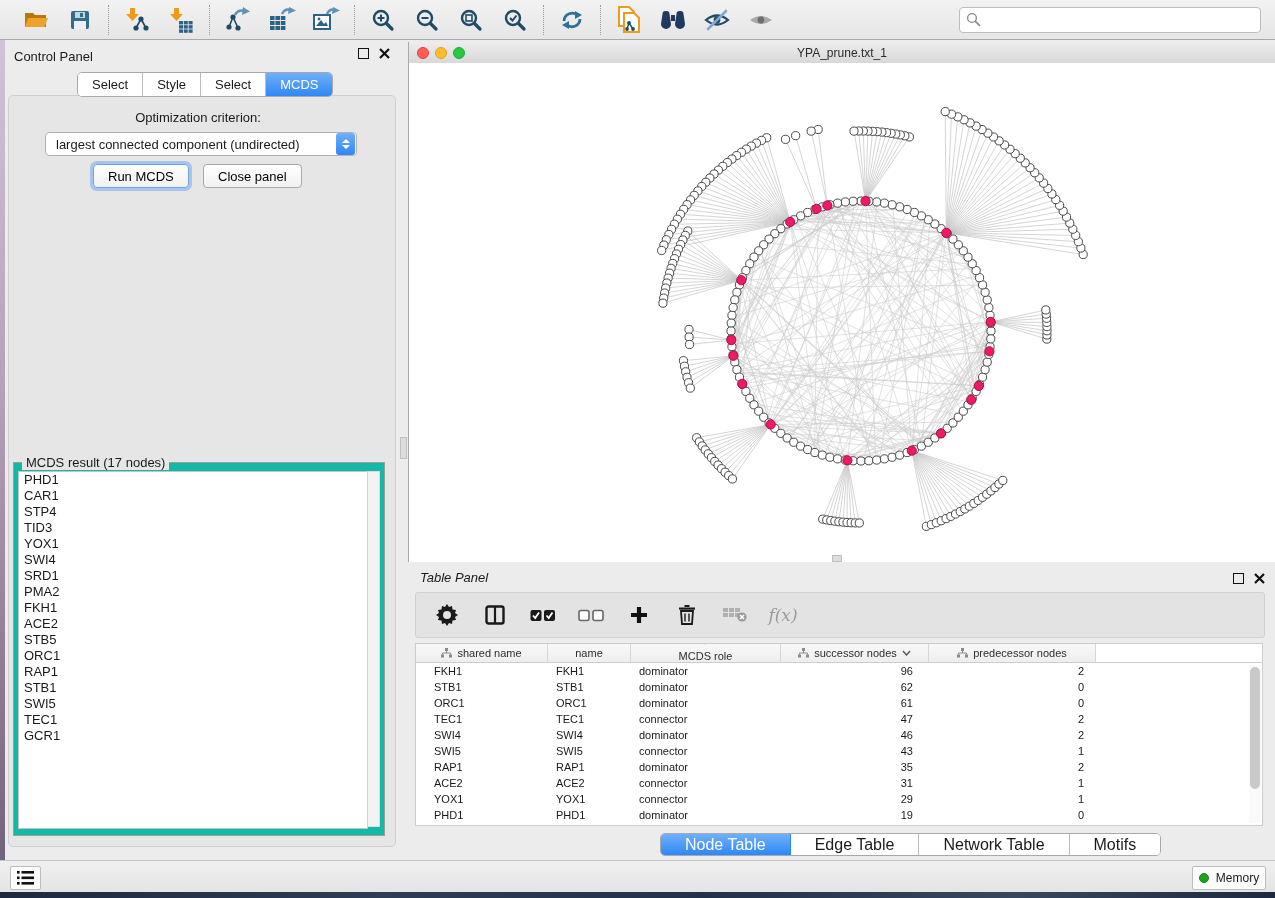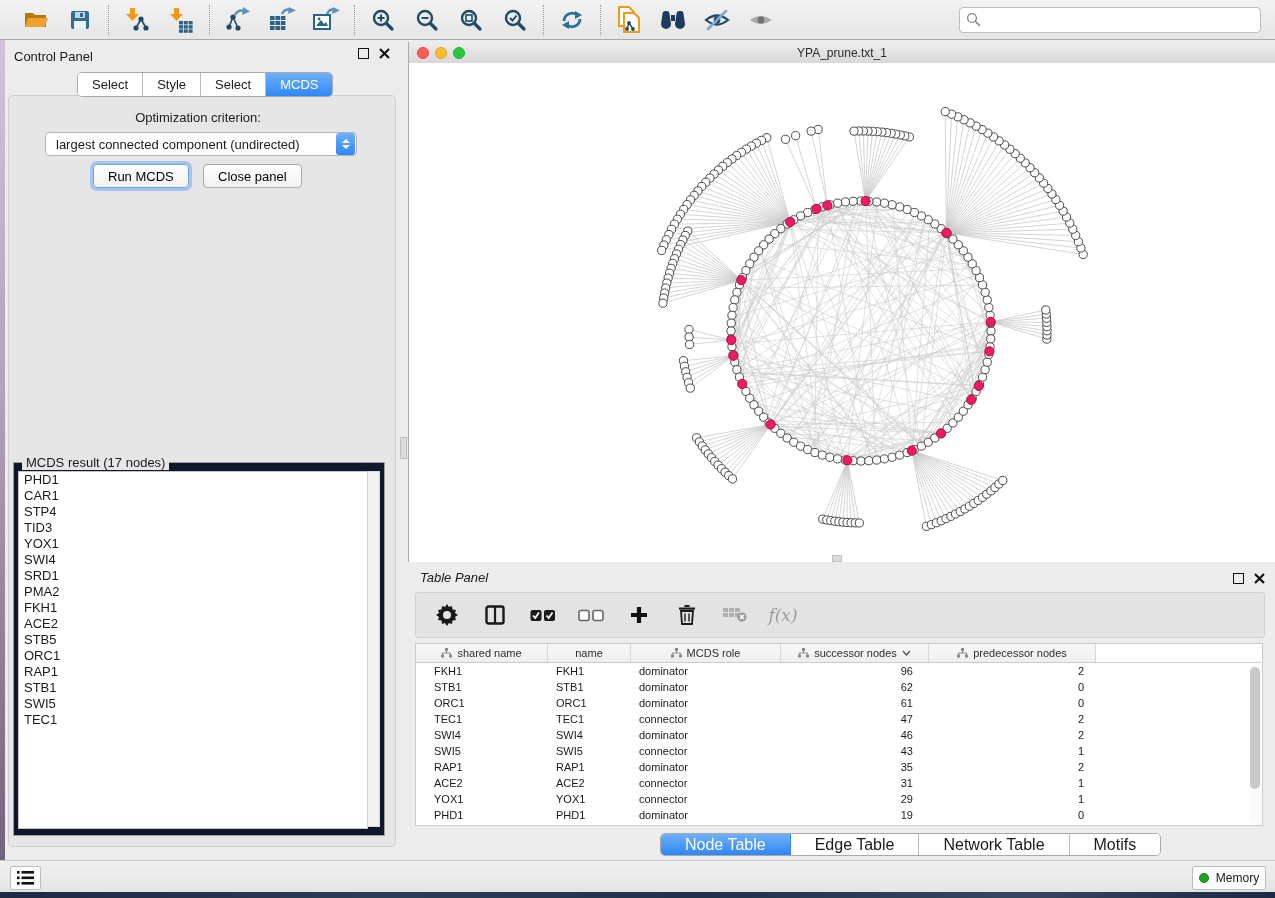--- a/index.html
+++ b/index.html
@@ -34,21 +34,21 @@
     display:flex;align-items:center;box-sizing:border-box;}
   #criterion .val{flex:1;font-size:13px;padding-left:10px;white-space:nowrap;}
   #criterion .stepper{width:19px;height:22px;border-radius:3px;margin-right:1px;
     background:linear-gradient(#6fb0fa,#2f87f6);display:flex;flex-direction:column;align-items:center;justify-content:center;gap:2px;}
   .chev-up{width:0;height:0;border-left:4px solid transparent;border-right:4px solid transparent;border-bottom:4px solid #fff;}
   .chev-dn{width:0;height:0;border-left:4px solid transparent;border-right:4px solid transparent;border-top:4px solid #fff;}
   .pbtn{position:absolute;height:24px;background:linear-gradient(#ffffff,#f1f1f1);border:1px solid #a9a9a9;
     border-radius:4px;font-size:13px;font-family:inherit;padding:0 14px;cursor:default;}
   #run-btn{left:88px;top:124px;border:1px solid #6fa4e0;box-shadow:0 0 0 3px rgba(110,170,245,.55);}
   #closep-btn{left:198px;top:124px;}
-  #mcds-fieldset{left:8px;top:422px;width:370px;height:372px;border:1px solid #9e9e9e;background:#0f172a;text-decoration:underline;}
+  #mcds-fieldset{left:8px;top:422px;width:370px;height:372px;border:1px solid #9e9e9e;background:#14b8a6;text-decoration:underline;}
   #mcds-legend{position:absolute;left:8px;top:-8px;background:#e6e6e6;padding:0 4px;font-size:13px;}
   #mcds-list{position:absolute;left:4px;top:8px;width:348px;height:356px;background:#fff;border:1px solid #c4c4c4;
     overflow:hidden;font-size:13px;}
   #mcds-scroll{position:absolute;right:4px;top:8px;width:13px;height:356px;background:#f3f3f3;border:1px solid #dcdcdc;border-left:1px solid #d2d2d2;box-sizing:border-box;}
   .mcds-item{height:16px;line-height:16px;padding-left:5px;}
   
   #v-divider{left:400px;top:40px;width:8px;height:820px;background:#ececec;}
   #v-grip{left:400px;top:437px;width:7px;height:22px;background:#dcdcdc;border:1px solid #bfbfbf;box-sizing:border-box;}
   #h-grip{left:832px;top:555px;width:10px;height:7px;background:#dcdcdc;border:1px solid #bfbfbf;box-sizing:border-box;}
   
@@ -304,20 +304,21 @@
         <div class="mcds-item">SRD1</div>
         <div class="mcds-item">PMA2</div>
         <div class="mcds-item">FKH1</div>
         <div class="mcds-item">ACE2</div>
         <div class="mcds-item">STB5</div>
         <div class="mcds-item">ORC1</div>
         <div class="mcds-item">RAP1</div>
         <div class="mcds-item">STB1</div>
         <div class="mcds-item">SWI5</div>
         <div class="mcds-item">TEC1</div>
+        <div class="mcds-item">GCR1</div>
       </div>
     <div id="mcds-scroll"></div>
   </div>
 </div>
 
 <div class="abs" id="v-divider"></div>
 <div class="abs" id="v-grip"></div>
 
 <div class="abs" id="net-window">
   <div class="abs" id="net-titlebar">
@@ -1064,21 +1065,21 @@
             <rect x="0" y="6.5" width="3" height="3"></rect>
             <rect x="8" y="6.5" width="3" height="3"></rect>
           </g>
           <path d="M5.5 3 V5 M1.5 6.5 V5 H9.5 V6.5" stroke="#8a8a8a" fill="none"></path>
         </svg>
         <span>shared name</span>
       </div>
       <div class="hcell" style="width: 83px;">
         <span>name</span>
       </div>
-      <div class="hcell" style="width: 150px;">
+      <div class="hcell" style="width: 150px; flex-direction: column;">
         <svg width="11" height="10" viewBox="0 0 11 10">
           <g fill="#8a8a8a">
             <rect x="4" y="0" width="3" height="3"></rect>
             <rect x="0" y="6.5" width="3" height="3"></rect>
             <rect x="8" y="6.5" width="3" height="3"></rect>
           </g>
           <path d="M5.5 3 V5 M1.5 6.5 V5 H9.5 V6.5" stroke="#8a8a8a" fill="none"></path>
         </svg>
         <span>MCDS role</span>
       </div>

